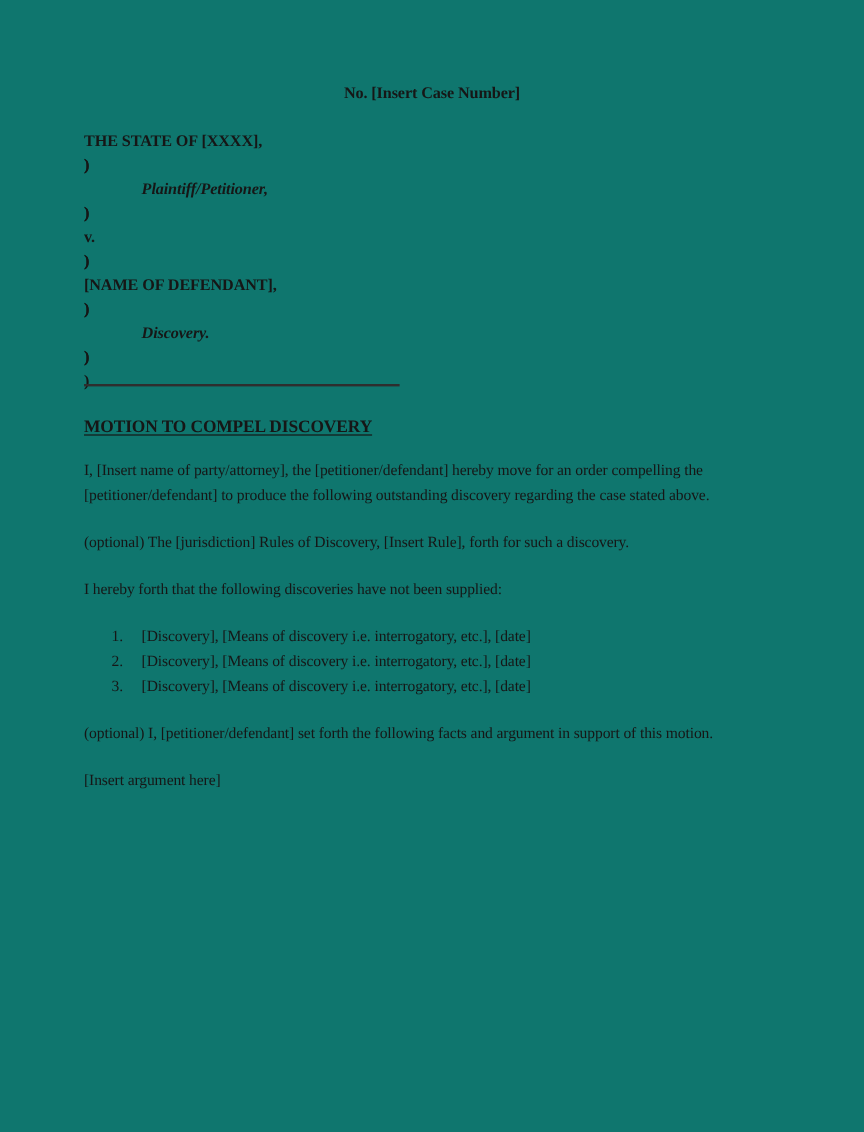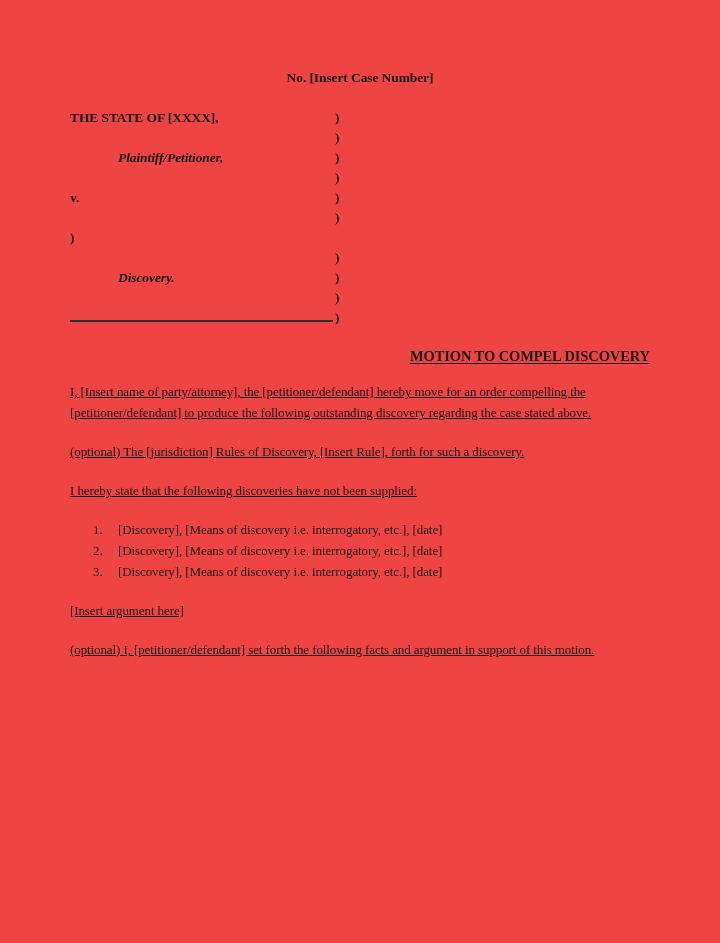--- a/index.html
+++ b/index.html
@@ -1,60 +1,60 @@
 <!DOCTYPE html>
 <html><head>
 <meta charset="utf-8">
 <style>
   * { margin: 0; padding: 0; box-sizing: border-box; }
   html, body { background: #ffffff; }
   .page {
     position: relative;
     width: 720px;
     height: 943px;
-    background: #ef4444;
+    background: #0f766e;
     color: #161616;
     font-family: "Liberation Serif", "DejaVu Serif", serif;
     font-size: 13px;
     letter-spacing: -0.1px;
     line-height: 21px;
     padding: 68px 70px 0 70px;
     overflow: hidden;
   }
   .case-number {
     text-align: center;
     font-weight: bold;
     font-size: 13.5px;
     line-height: 20px;
   }
   .caption {
     margin-top: 20px;
     font-weight: bold;
     font-size: 13.5px;
   }
-  .caption-row { display: flex; height: 20px; line-height: 20px; }
+  .caption-row { display: flex; height: 20px; line-height: 20px; flex-direction: column; }
   .cap-left  { width: 265px; position: relative; }
   .cap-left.indent { padding-left: 48px; font-style: italic; }
   .cap-paren { width: 87px; }
   .cap-right { flex: 1; }
   .caption-rule {
     position: absolute;
     left: 0; right: 2px; top: 12px;
     border-top: 2px solid #2e2e2e;
   }
   .doc-title {
     margin-top: 17px;
-    text-align: right;
+    text-align: left;
     font-weight: bold;
     font-size: 14.5px;
     line-height: 22px;
     text-decoration: underline;
     text-underline-offset: 2px;
   }
-  .para { margin-top: 18px; text-decoration: underline; }
+  .para { margin-top: 18px; }
   .para.first { margin-top: 14px; }
   .list { margin-top: 18px; }
   .list-row { display: flex; padding-left: 23px; line-height: 21px; }
   .list-num { width: 25px; flex: 0 0 25px; }
 </style>
 </head>
 <body>
 
 <div class="page">
 
@@ -90,20 +90,21 @@
       <div class="cap-right"></div>
     </div>
 
     <div class="caption-row">
       <div class="cap-left"></div>
       <div class="cap-paren">)</div>
       <div class="cap-right"></div>
     </div>
 
     <div class="caption-row">
+      <div class="cap-left">[NAME OF DEFENDANT],</div>
       <div class="cap-paren">)</div>
       <div class="cap-right"></div>
     </div>
 
     <div class="caption-row">
       <div class="cap-left"></div>
       <div class="cap-paren">)</div>
       <div class="cap-right"></div>
     </div>
 
@@ -128,34 +129,34 @@
     </div>
 
   </div>
 
   <div class="doc-title">MOTION TO COMPEL DISCOVERY</div>
 
   <p class="para first">I, [Insert name of party/attorney], the [petitioner/defendant] hereby move for an order compelling the [petitioner/defendant] to produce the following outstanding discovery regarding the case stated above.</p>
 
   <p class="para">(optional) The [jurisdiction] Rules of Discovery, [Insert Rule], forth for such a discovery.</p>
 
-  <p class="para">I hereby state that the following discoveries have not been supplied:</p>
+  <p class="para">I hereby forth that the following discoveries have not been supplied:</p>
 
   <div class="list">
     <div class="list-row">
       <span class="list-num">1.</span>
       <span class="list-text">[Discovery], [Means of discovery i.e. interrogatory, etc.], [date]</span>
     </div>
     <div class="list-row">
       <span class="list-num">2.</span>
       <span class="list-text">[Discovery], [Means of discovery i.e. interrogatory, etc.], [date]</span>
     </div>
     <div class="list-row">
       <span class="list-num">3.</span>
       <span class="list-text">[Discovery], [Means of discovery i.e. interrogatory, etc.], [date]</span>
     </div>
   </div>
 
+  <p class="para">(optional) I, [petitioner/defendant] set forth the following facts and argument in support of this motion.</p>
+
   <p class="para">[Insert argument here]</p>
-
-  <p class="para">(optional) I, [petitioner/defendant] set forth the following facts and argument in support of this motion.</p>
 
 </div>
 
 </body></html>

